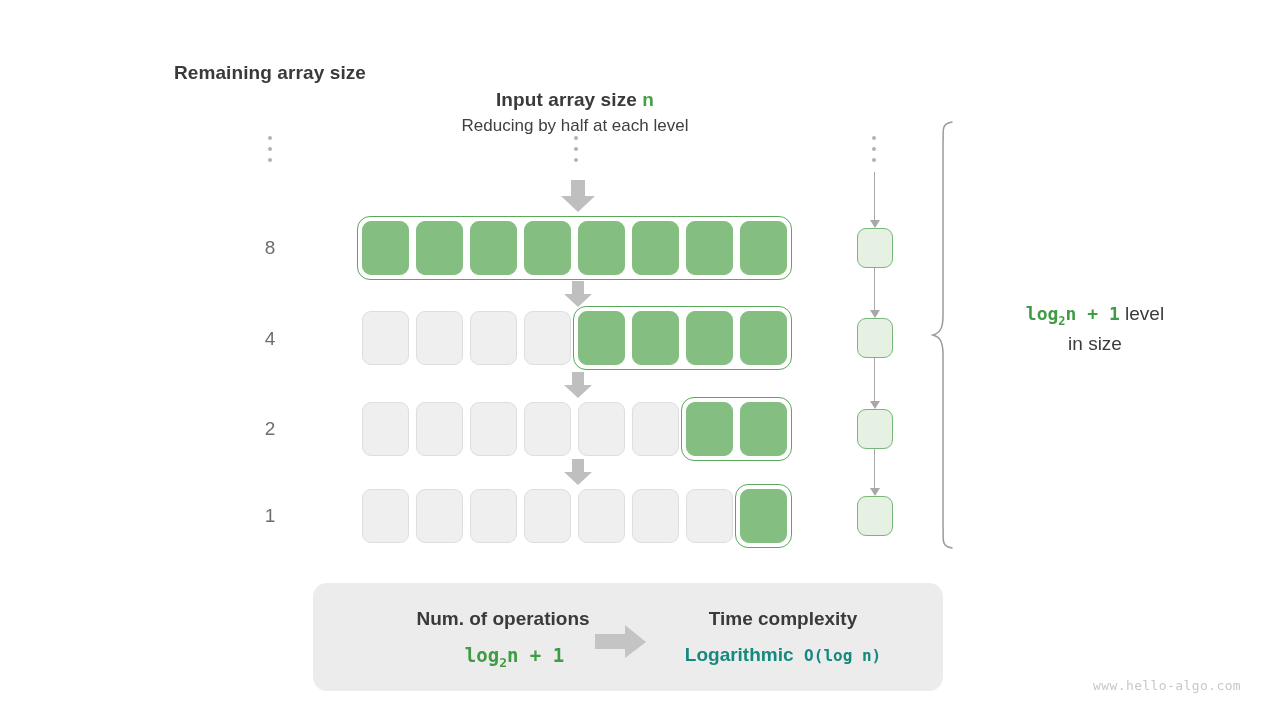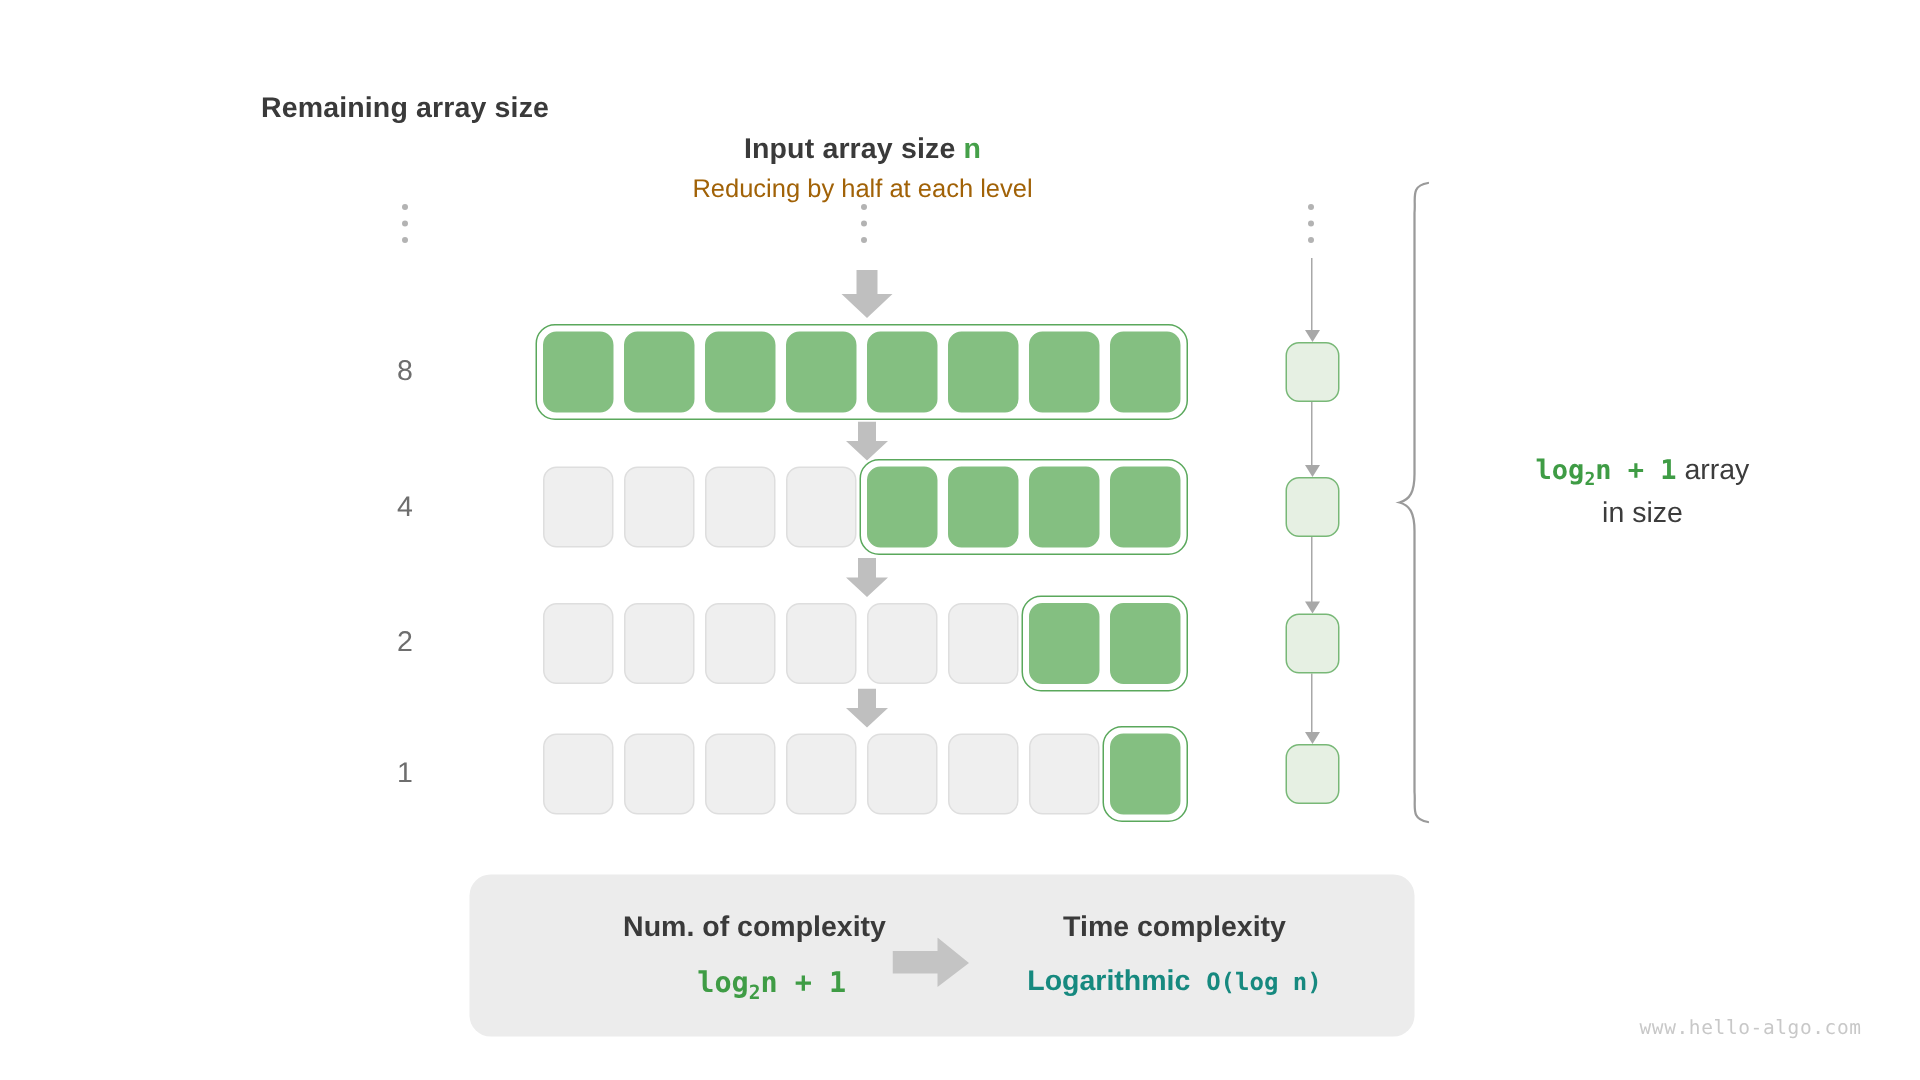--- a/index.html
+++ b/index.html
@@ -9,21 +9,21 @@
     font-family:"Liberation Sans", sans-serif;
     overflow:hidden;
     position:relative;
     color:#3f3f3f;
   }
   .stage{position:absolute;left:0;top:0;width:1280px;height:643px;}
 
   
   .hdr{position:absolute;text-align:center;}
   .hdr-bold{font-weight:bold;font-size:19px;color:#3a3a3a;letter-spacing:0.1px;}
-  .hdr-sub{font-size:17px;color:#a16207;margin-top:5px;}
+  .hdr-sub{font-size:17px;color:#404040;margin-top:5px;}
   .accent{color:#45a049;}
 
   #hdr-left{left:140px;top:62px;width:260px;}
   #hdr-mid{left:385px;top:46px;width:380px;margin-top:43px;}
   #hdr-right{left:790px;top:46px;width:170px;}
   #hdr-right .hdr-bold{line-height:1.32;}
 
   
   .vdots{position:absolute;width:6px;}
   .vdots i{display:block;width:4px;height:4px;border-radius:50%;background:#b3b3b3;margin-bottom:7px;}
@@ -194,27 +194,27 @@
       <div class="opbox" style="left: 857px; top: 496px;"></div>
     </div>
 
   <div id="brace">
     <svg width="32" height="430" viewBox="0 0 32 430">
       <path d="M22 2 C10 4 14 12 13 22 L13 196 C13 208 10 213 3 215 C10 217 13 222 13 234 L13 408 C14 418 10 426 22 428" fill="none" stroke="#9a9a9a" stroke-width="1.5" stroke-linecap="round"></path>
     </svg>
   </div>
 
   <div id="rightnote">
-    <div><span class="mono"><span>log</span><sub>2</sub><span>n + 1</span></span><span>  array</span></div>
+    <div><span class="mono"><span>log</span><sub>2</sub><span>n + 1</span></span><span>  level</span></div>
     <div>in size</div>
   </div>
 
   <div id="summary">
     <div class="sumcol" id="sum-left">
-      <div class="sum-title">Num. of complexity</div>
+      <div class="sum-title">Num. of operations</div>
       <div class="sum-val"><span class="sum-mono"><span>log</span><sub>2</sub><span>n + 1</span></span></div>
     </div>
 
     <div id="sum-arrow">
       <svg width="52" height="34" viewBox="0 0 52 34">
           <path d="M0 9 H30 V0 L51 17 L30 33 V24 H0 Z" fill="#c4c4c4"></path>
         </svg>
     </div>
 
     <div class="sumcol" id="sum-right">

